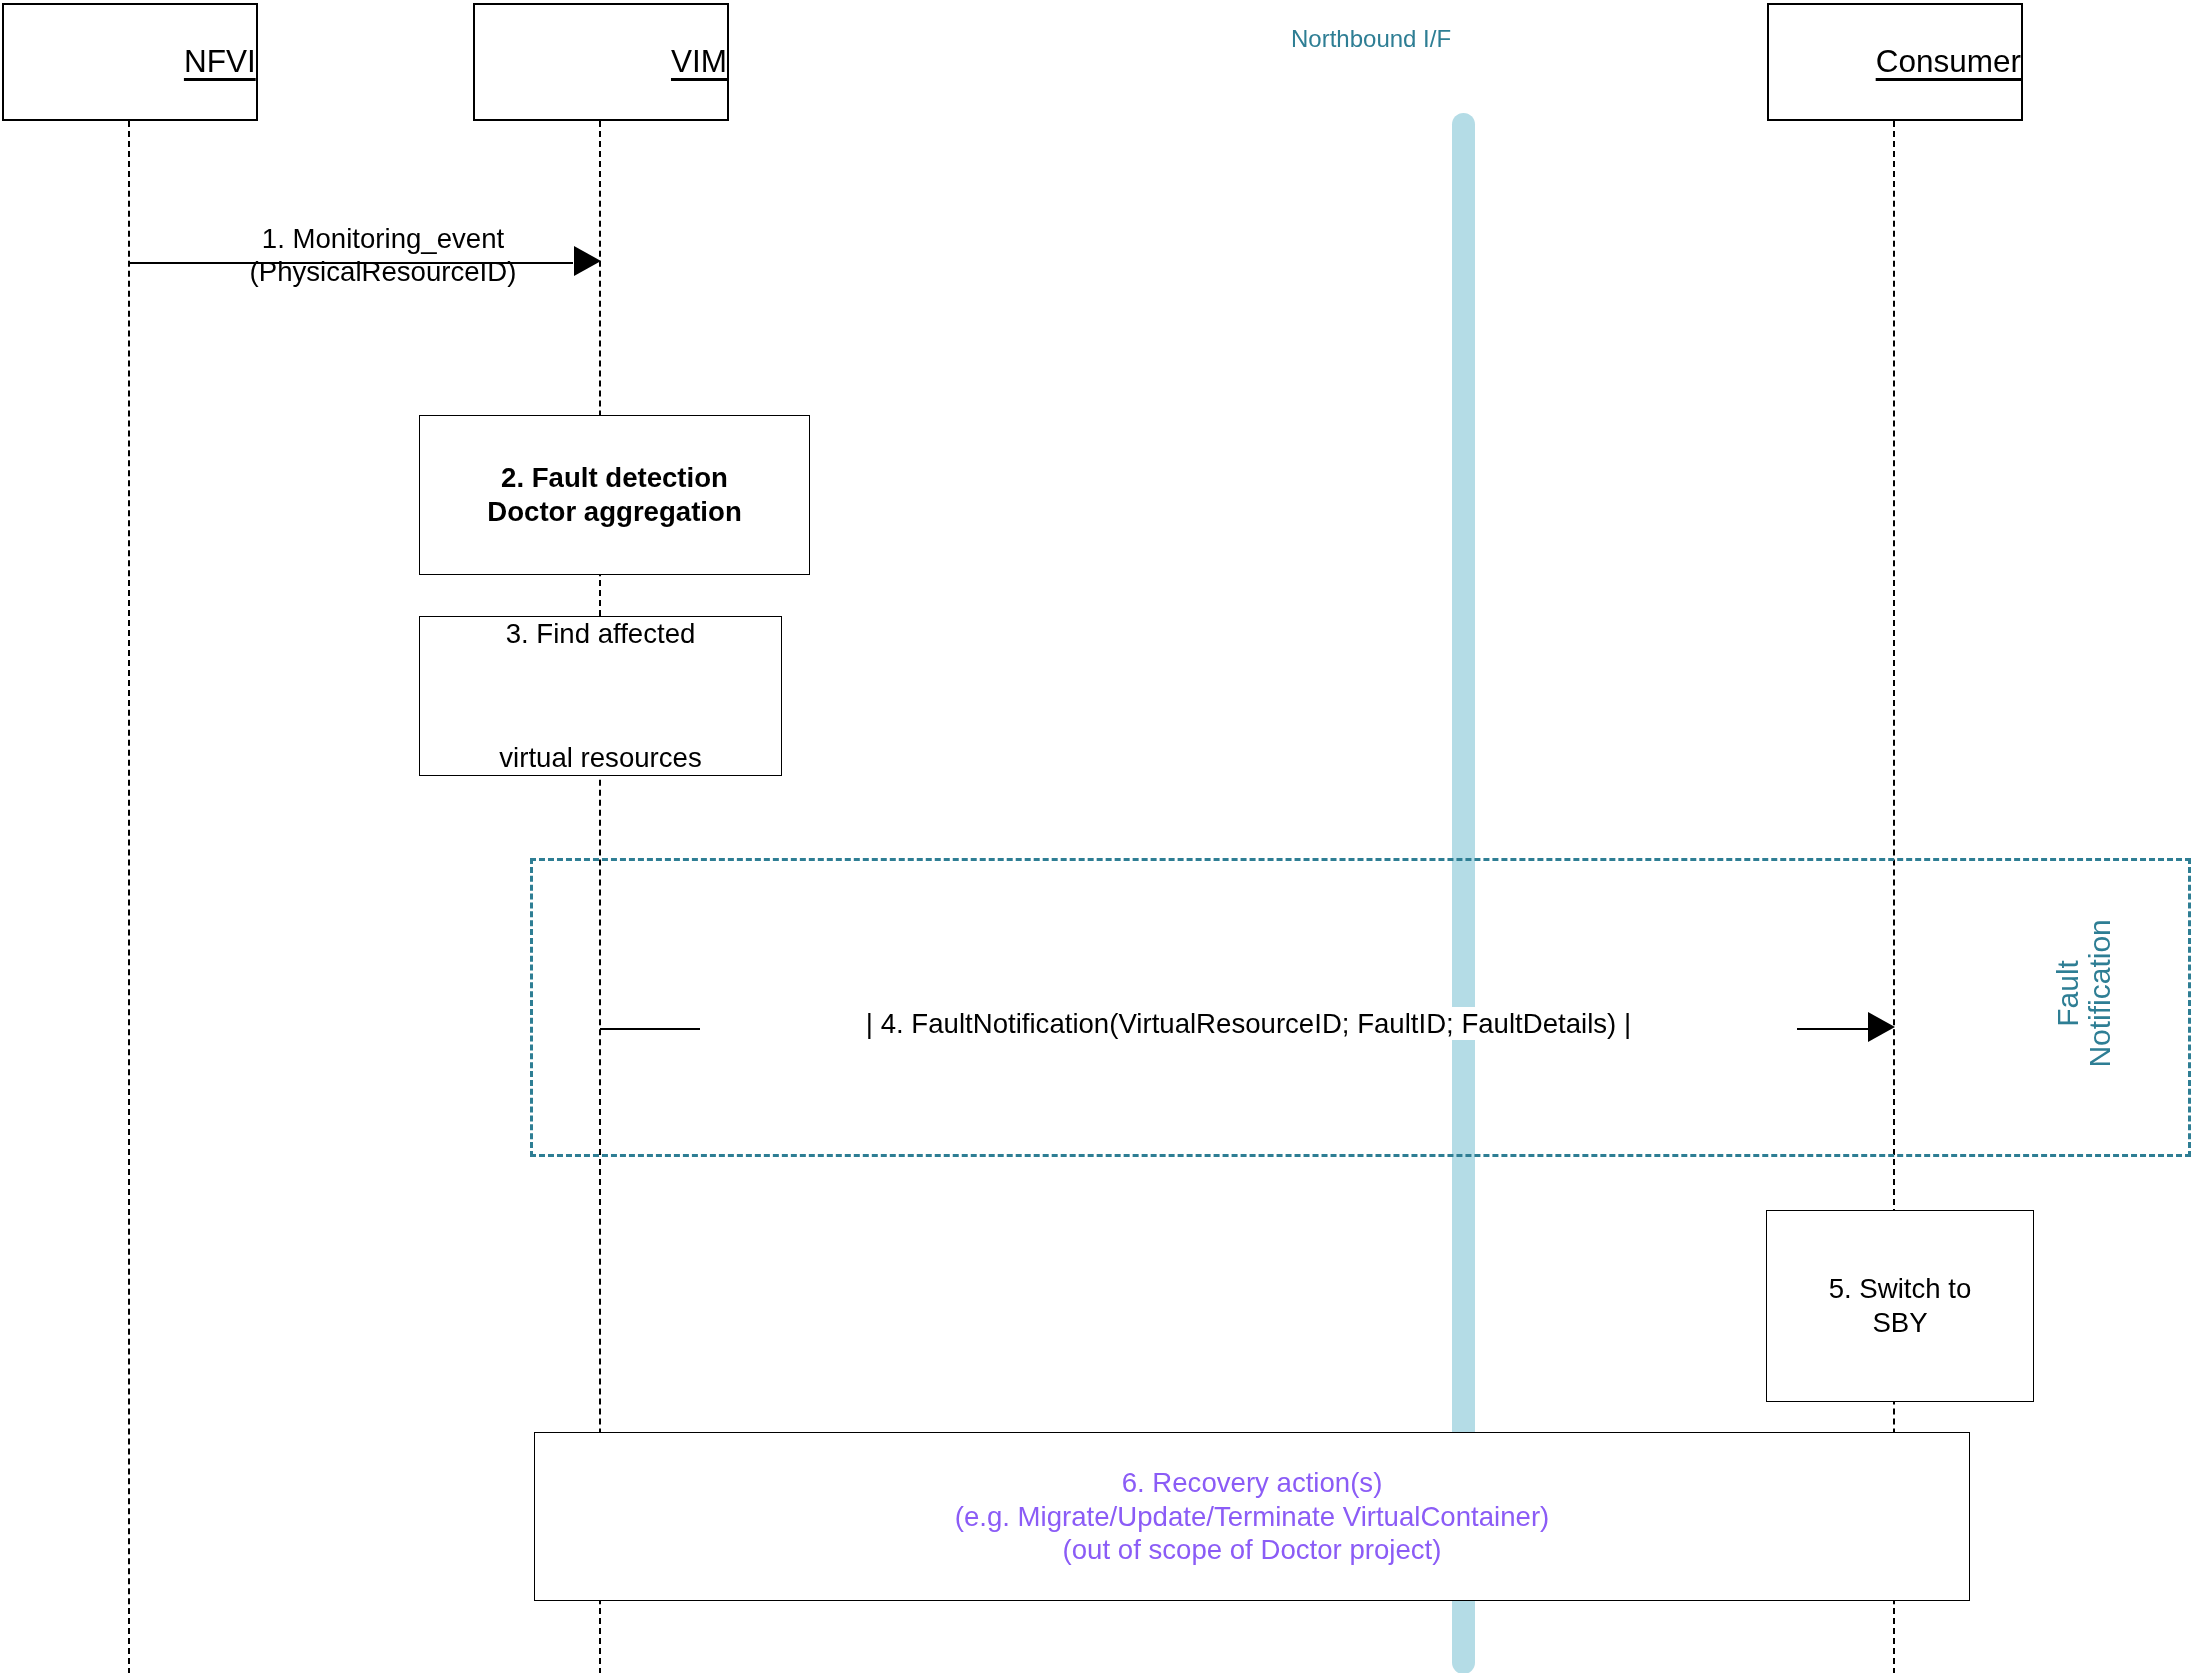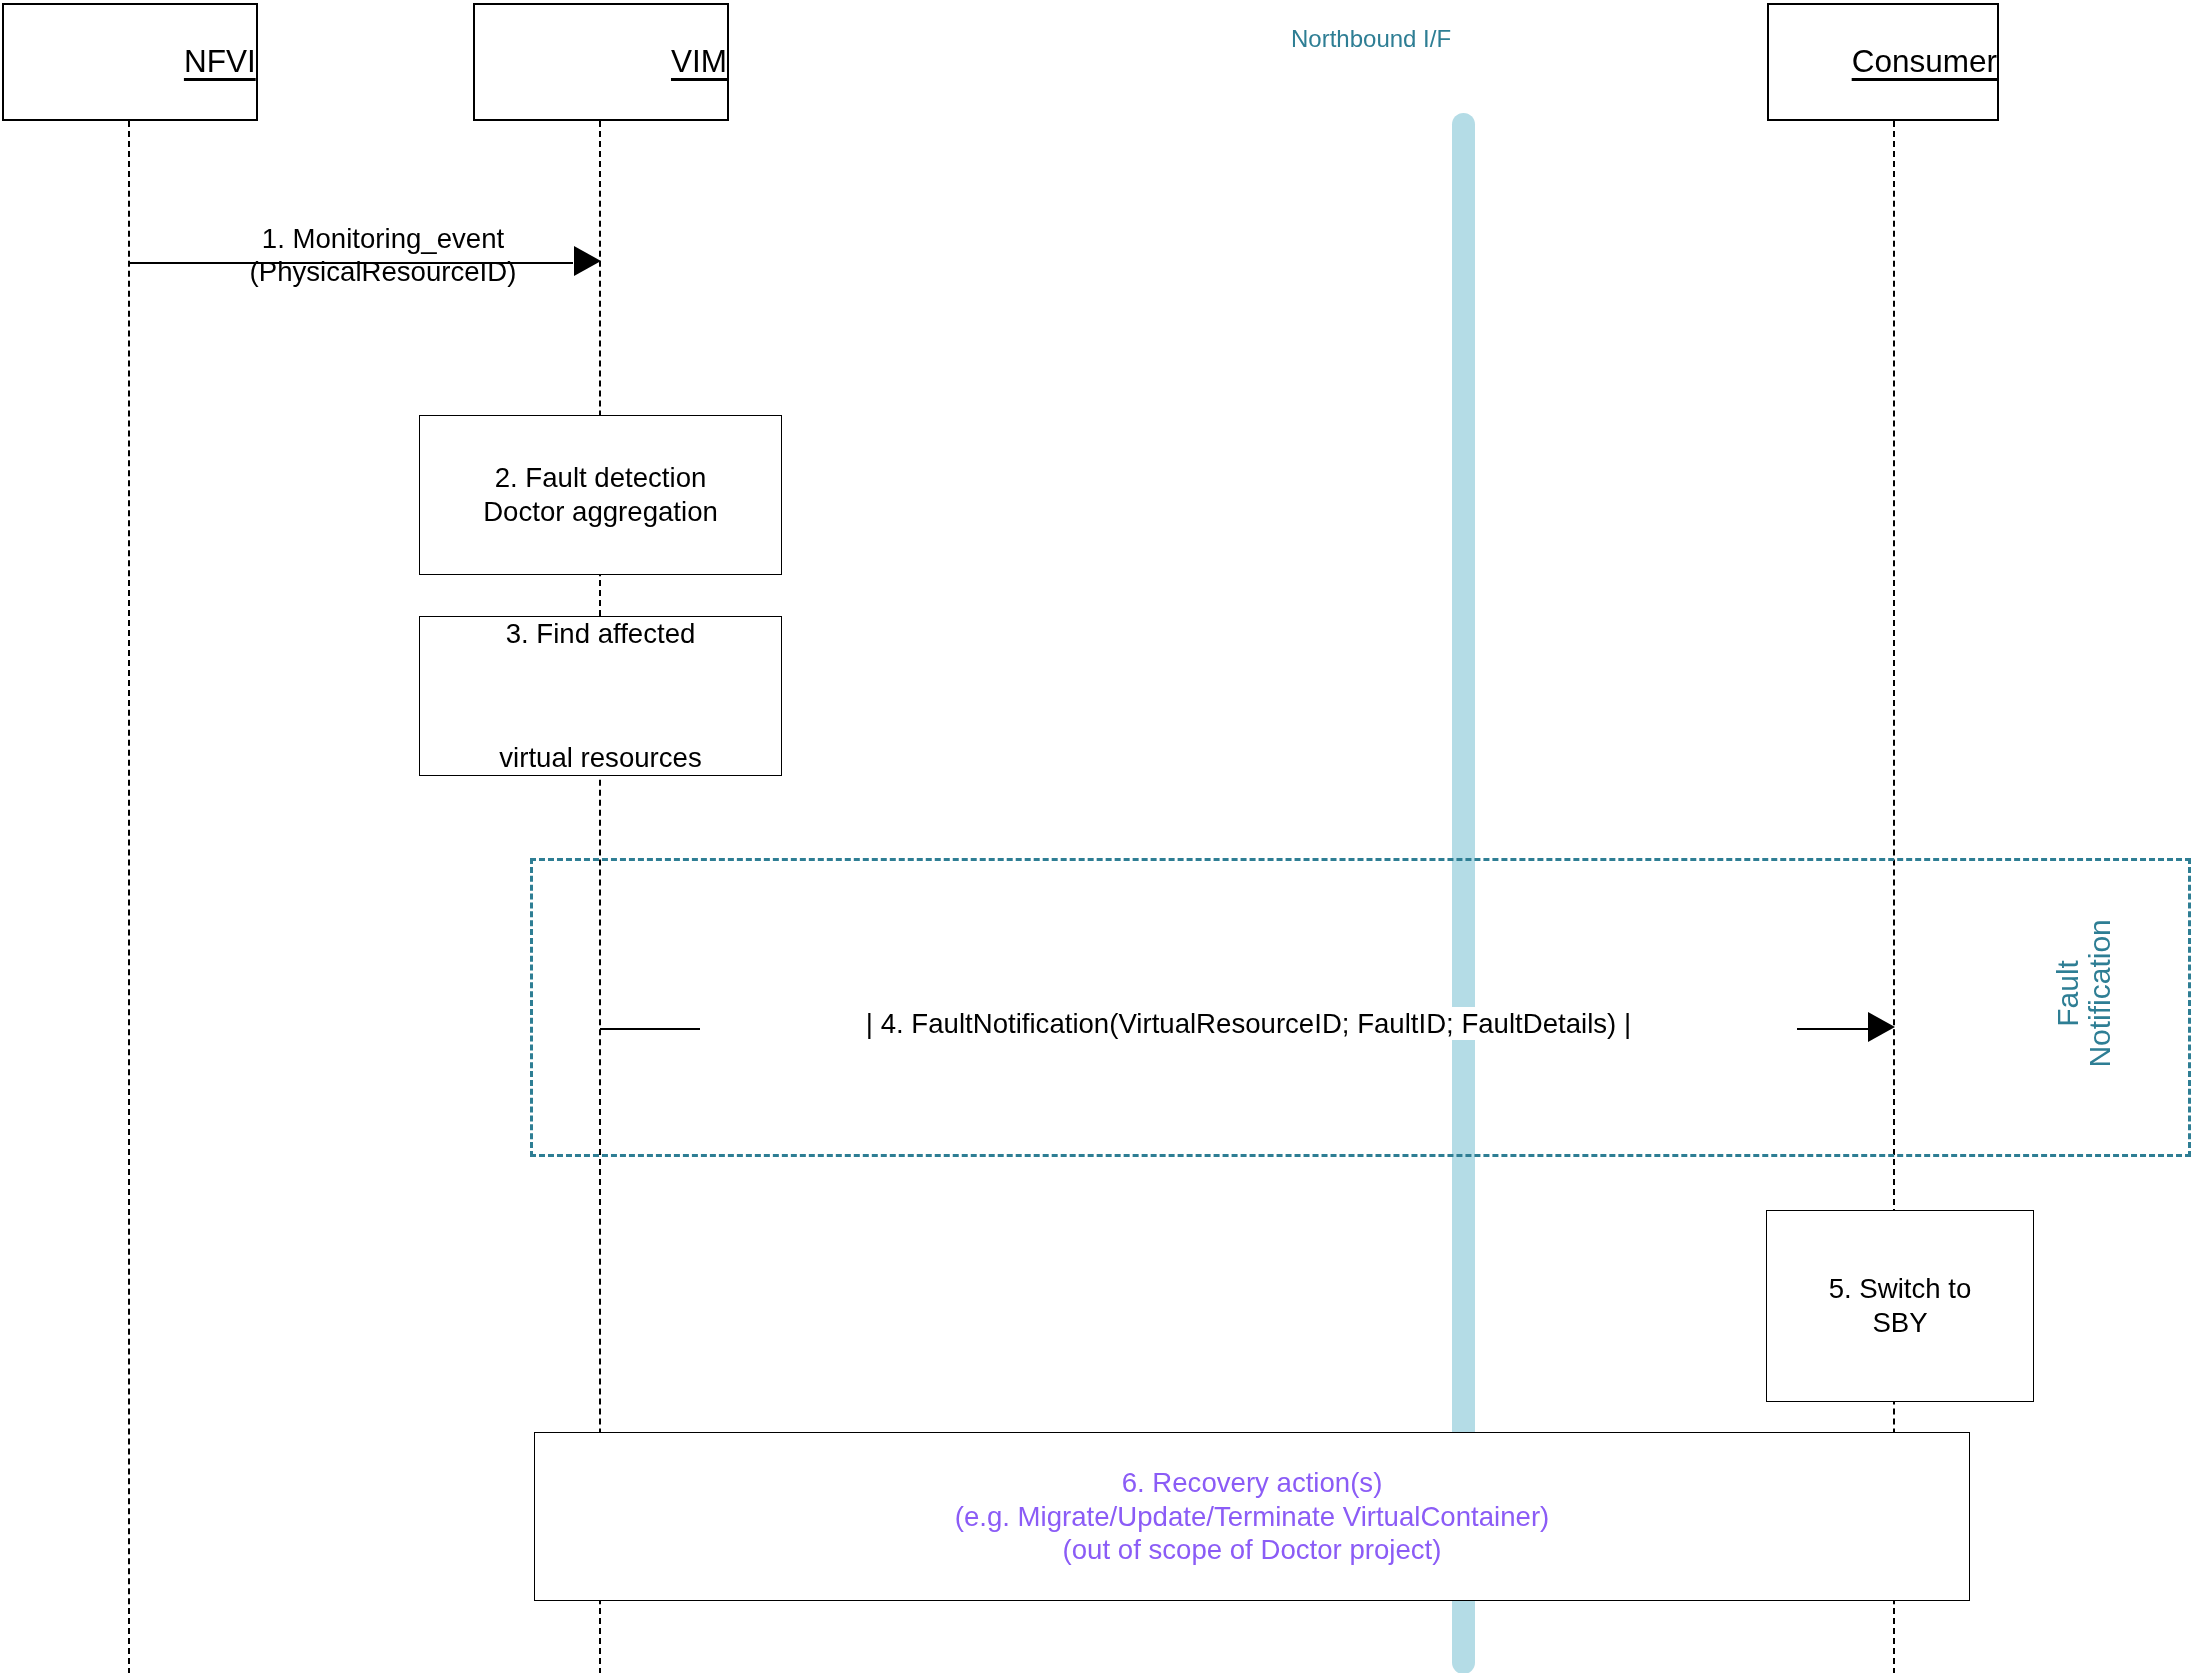--- a/index.html
+++ b/index.html
@@ -136,36 +136,36 @@
   <div class="nb-title" style="left:1291px; top:27px;">Northbound I/F</div>
 
   <div class="actor-box" style="left:1.7px; top:2.8px; width:256px; height:118px;">
     <span class="actor-label">NFVI</span>
   </div>
 
   <div class="actor-box" style="left:473px; top:2.8px; width:256px; height:118px;padding-left:44px;">
     <span class="actor-label">VIM</span>
   </div>
 
-  <div class="actor-box" style="left:1767px; top:2.8px; width:232px; height:118px;">
+  <div class="actor-box" style="left:1767px; top:2.8px; width:256px; height:118px;">
     <span class="actor-label">Consumer</span>
   </div>
 
   <div class="lifeline" style="left:128px; top:121px; height:1553px;"></div>
   <div class="lifeline" style="left:599px; top:121px; height:1553px;"></div>
   <div class="lifeline" style="left:1893px; top:121px; height:1553px;"></div>
 
   <div class="msg-line" style="left:129px; top:262px; width:444px;"></div>
   <div class="msg-arrowhead" style="left:574px; top:246px;"></div>
   <div class="msg-label" style="left:203px; top:222px; width:360px;">
     <span class="l">1. Monitoring_event</span>
     <span class="l">(PhysicalResourceID)</span>
   </div>
 
-  <div class="proc-box" style="left:419px; top:415px; width:363px; height:160px;">
+  <div class="proc-box" style="left:419px; top:415px; width:391px; height:160px;font-weight:bold;">
     <span class="proc-line">2. Fault detection</span>
     <span class="proc-line">Doctor aggregation</span>
   </div>
 
   <div class="proc-box" style="left:419px; top:616px; width:363px; height:160px;justify-content:space-between;">
     <span class="proc-line">3. Find affected</span>
     <span class="proc-line">virtual resources</span>
   </div>
 
   <div class="frag-box" style="left:530px; top:858px; width:1661px; height:299px;"></div>

